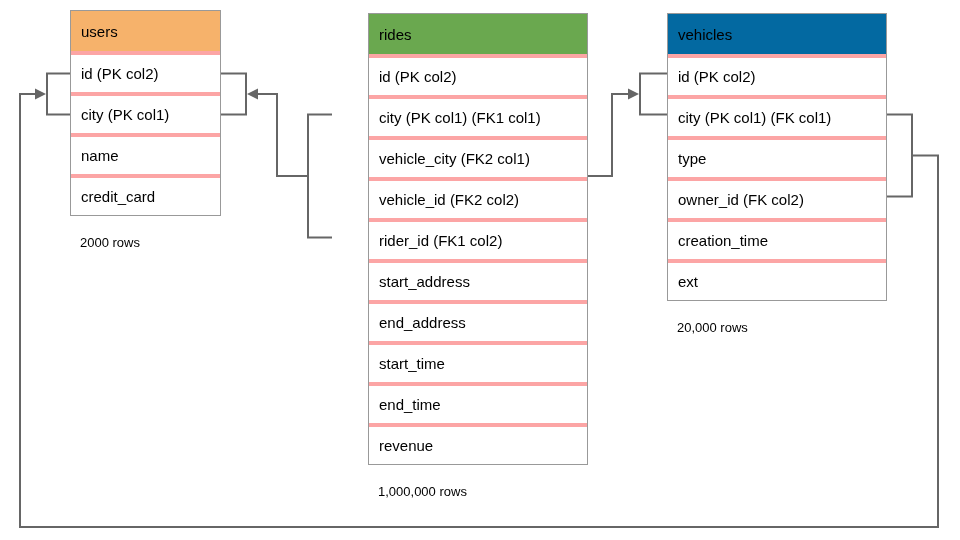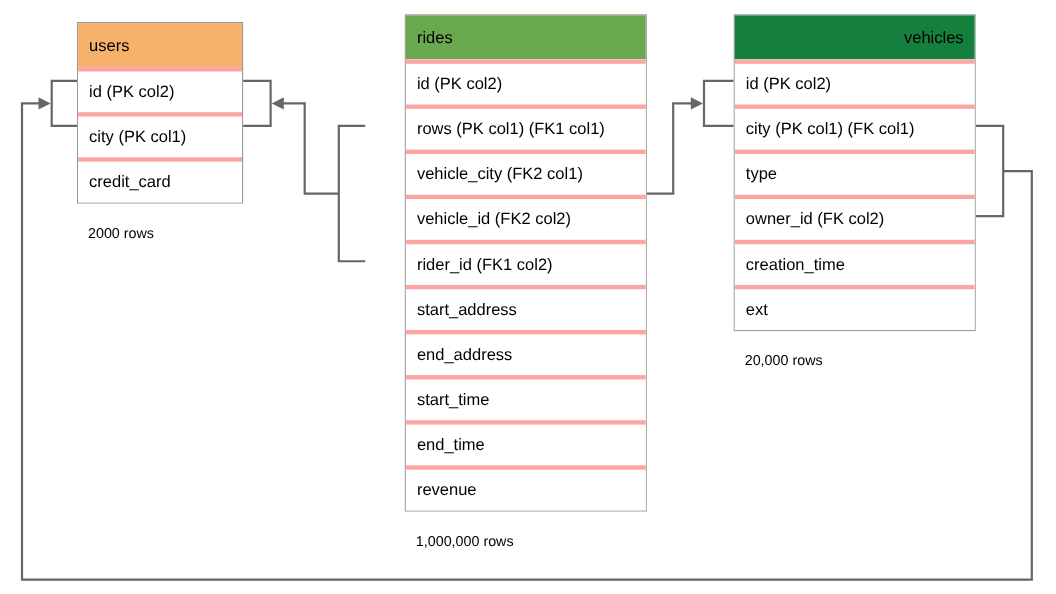--- a/index.html
+++ b/index.html
@@ -80,48 +80,51 @@
     </g>
 
     <g>
       <polyline points="887,114.5 912,114.5 912,196.5 887,196.5"></polyline>
       <polyline points="912,155.5 938,155.5 938,527 20,527 20,94 36,94"></polyline>
       <polygon points="46,94 35,88.5 35,99.5"></polygon>
       <polyline points="70,73.5 47,73.5 47,114.5 70,114.5"></polyline>
     </g>
   </svg>
 
-  <div class="table-container" style="left:70px; top:20px; width:151px;">
+  <div class="table-container" style="left:70px; top:10px; width:151px;">
     <div class="tbl">
       <div class="thead" style="background-color: rgb(246, 178, 107);">
         <span>users</span>
       </div>
       <div class="trow">
           <span>id (PK col2)</span>
         </div>
       <div class="trow">
           <span>city (PK col1)</span>
+        </div>
+      <div class="trow">
+          <span>name</span>
         </div>
       <div class="trow">
           <span>credit_card</span>
         </div>
     </div>
     <div class="rowcount">2000 rows</div>
   </div>
 
   <div class="table-container" style="left:332px; top:13px; width:220px;padding-left:36px;">
     <div class="tbl">
       <div class="thead" style="background-color: rgb(106, 168, 79);">
         <span>rides</span>
       </div>
       <div class="trow">
           <span>id (PK col2)</span>
         </div>
       <div class="trow">
-          <span>rows (PK col1) (FK1 col1)</span>
+          <span>city (PK col1) (FK1 col1)</span>
         </div>
       <div class="trow">
           <span>vehicle_city (FK2 col1)</span>
         </div>
       <div class="trow">
           <span>vehicle_id (FK2 col2)</span>
         </div>
       <div class="trow">
           <span>rider_id (FK1 col2)</span>
         </div>
@@ -139,21 +142,21 @@
         </div>
       <div class="trow">
           <span>revenue</span>
         </div>
     </div>
     <div class="rowcount">1,000,000 rows</div>
   </div>
 
   <div class="table-container" style="left:667px; top:13px; width:220px;">
     <div class="tbl">
-      <div class="thead" style="background-color: #15803d; justify-content: flex-end;">
+      <div class="thead" style="background-color: #0369a1;">
         <span>vehicles</span>
       </div>
       <div class="trow">
           <span>id (PK col2)</span>
         </div>
       <div class="trow">
           <span>city (PK col1) (FK col1)</span>
         </div>
       <div class="trow">
           <span>type</span>

